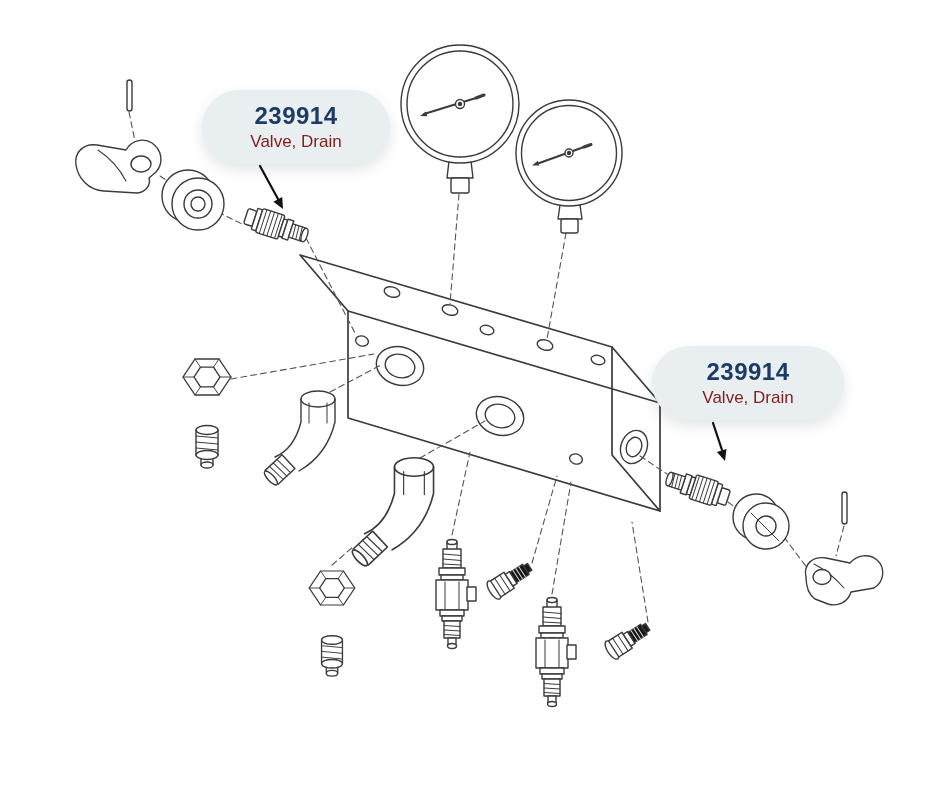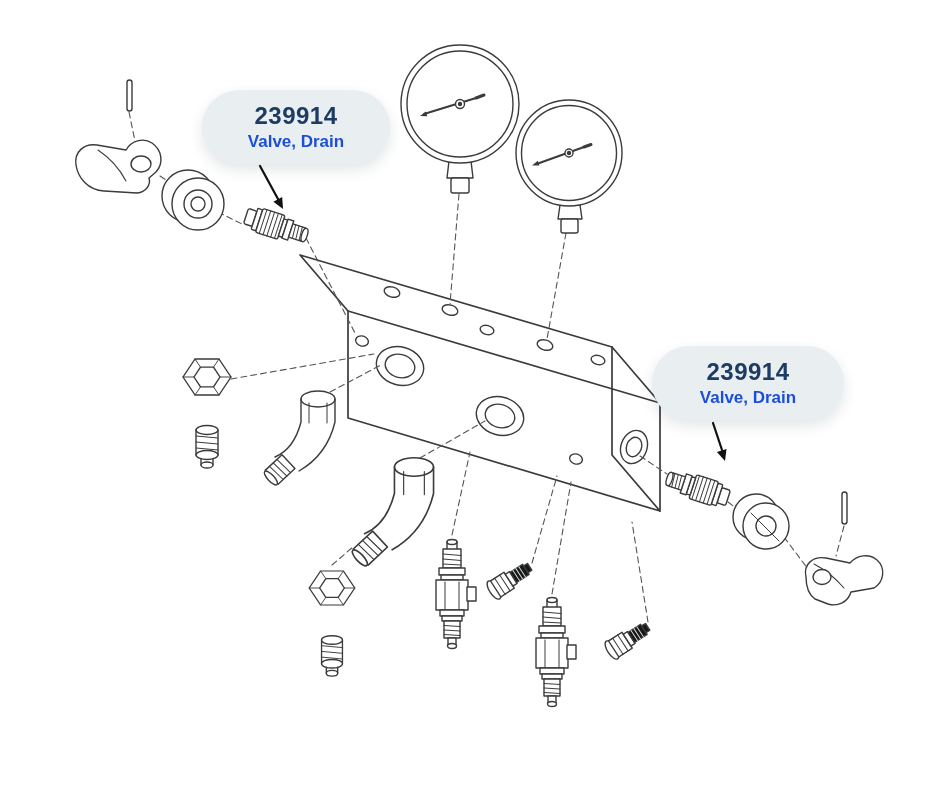--- a/index.html
+++ b/index.html
@@ -14,21 +14,21 @@
     background:#e9eef1;
     border-radius:40px;
     box-shadow:0 6px 14px rgba(20,40,60,.12);
     display:flex;flex-direction:column;align-items:center;justify-content:center;
     gap:4px;cursor:pointer;
   }
   .callout .pn{
     font-weight:700;font-size:24px;line-height:1.05;color:#1d3c63;letter-spacing:.5px;
   }
   .callout .nm{
-    font-weight:700;font-size:17px;line-height:1.05;color:#1d4ed8;
+    font-weight:400;font-size:17px;line-height:1.05;color:#7f1d1d;
   }
 </style>
 </head>
 <body>
 
 <div class="stage">
 
 <svg width="940" height="788" viewBox="0 0 940 788" aria-hidden="true">
   <defs>
     <g id="drain-valve-shape">

